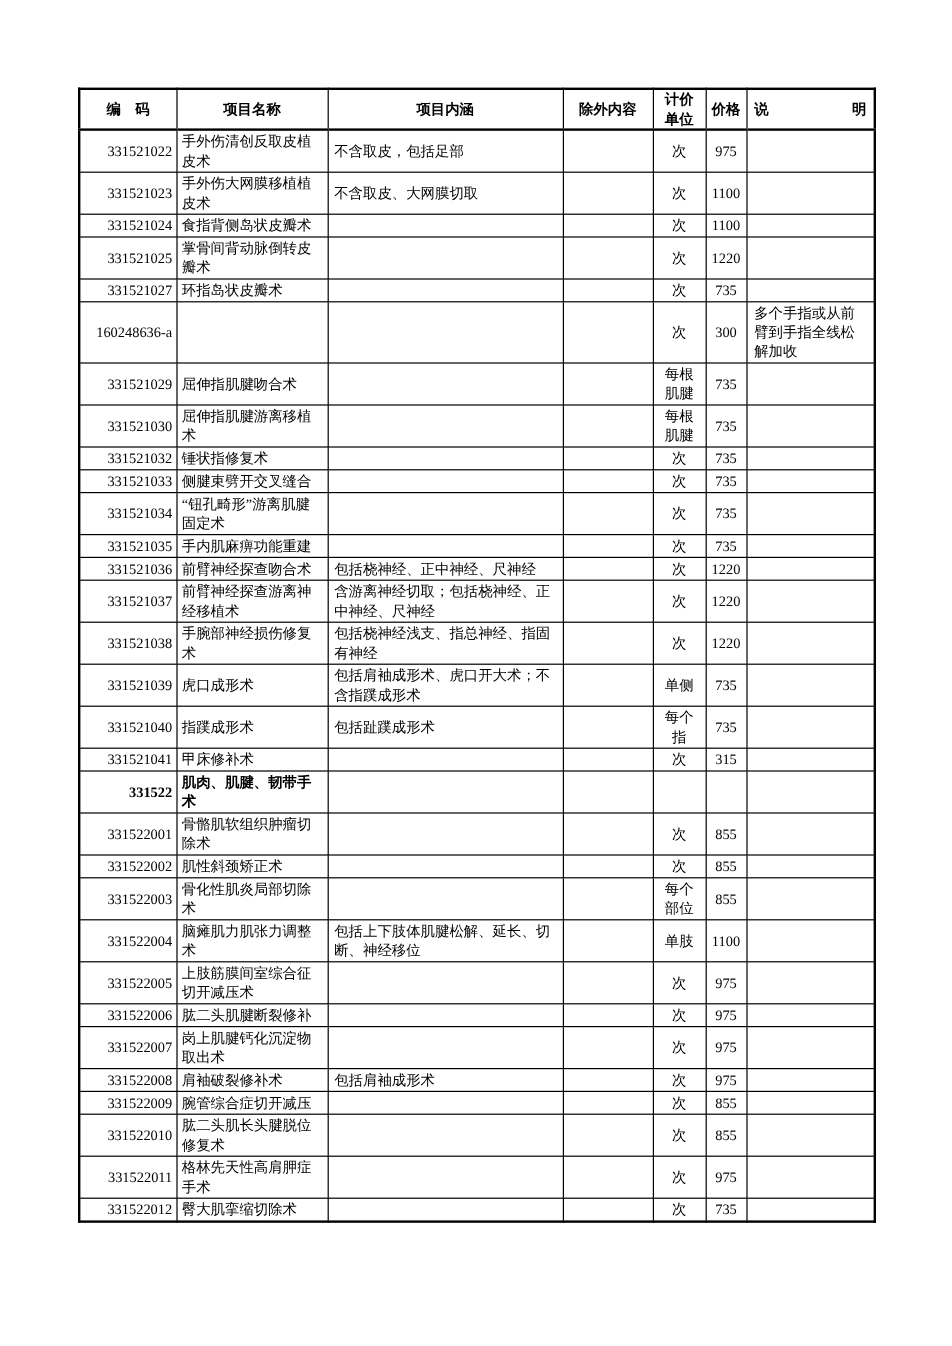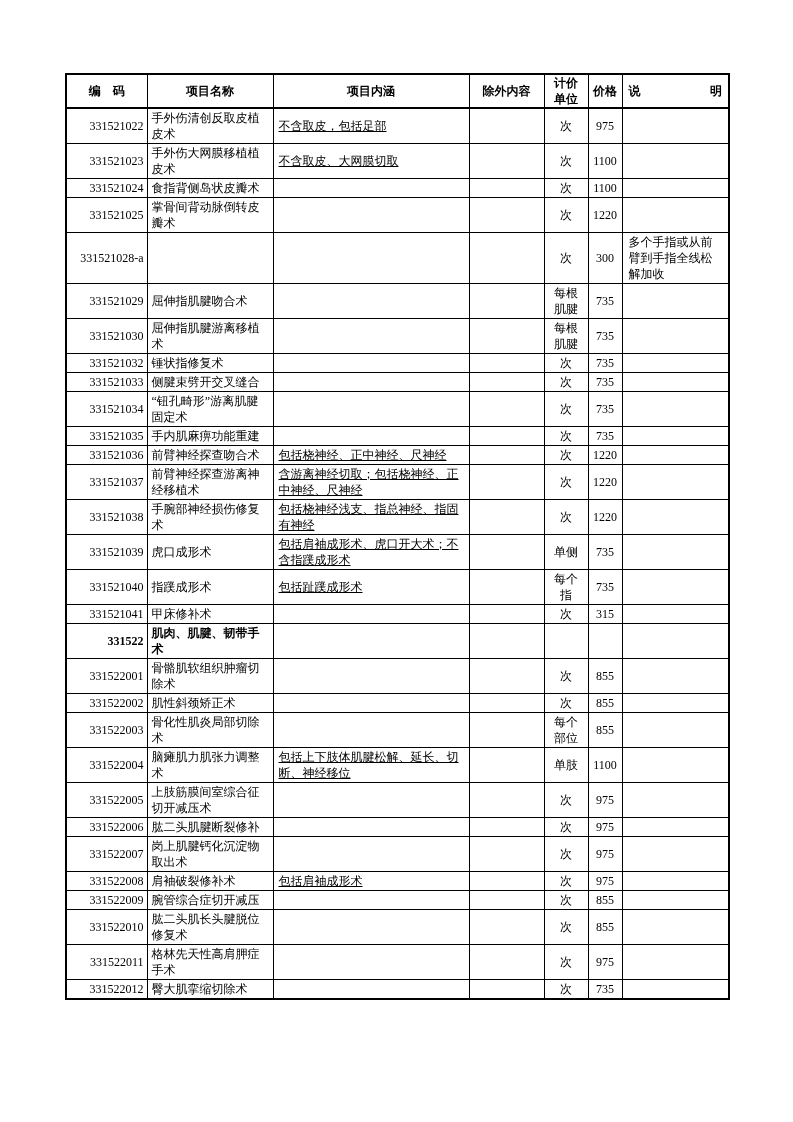--- a/index.html
+++ b/index.html
@@ -26,21 +26,21 @@
   }
   thead th{
     font-weight:bold;text-align:center;height:30px;padding:0 4px;
     border-bottom:2px solid #000;
   }
   thead th.h-unit{padding:0 4px;}
   thead th.h-note{padding:0;}
   .note-spread{display:flex;justify-content:space-between;padding:0 6px;}
   td.cell-code{white-space:nowrap;padding:1px 3px;text-align:right;}
   td.cell-name{padding:1px 4px;margin-top:13px;}
-  td.cell-content{padding:1px 8px 1px 5px;text-decoration:underline;}
+  td.cell-content{padding:1px 8px 1px 5px;}
   td.cell-exclusion{padding:1px 4px;}
   td.cell-unit{text-align:center;padding:1px 4px;}
   td.cell-price{text-align:center;padding:1px 1px;}
   td.cell-note{padding:1px 6px;margin-left:10px;}
   tr.section-row td{font-weight:bold;}
 </style>
 </head>
 <body>
 
 <div class="page">
@@ -101,21 +101,30 @@
         <tr>
     <td class="cell-code">331521025</td>
     <td class="cell-name">掌骨间背动脉倒转皮瓣术</td>
     <td class="cell-content"></td>
     <td class="cell-exclusion"></td>
     <td class="cell-unit">次</td>
     <td class="cell-price">1220</td>
     <td class="cell-note"></td>
   </tr>
         <tr>
-    <td class="cell-code">331521028-a</td>
+    <td class="cell-code">331521027</td>
+    <td class="cell-name">环指岛状皮瓣术</td>
+    <td class="cell-content"></td>
+    <td class="cell-exclusion"></td>
+    <td class="cell-unit">次</td>
+    <td class="cell-price">735</td>
+    <td class="cell-note"></td>
+  </tr>
+        <tr>
+    <td class="cell-code">160248636-a</td>
     <td class="cell-name"></td>
     <td class="cell-content"></td>
     <td class="cell-exclusion"></td>
     <td class="cell-unit">次</td>
     <td class="cell-price">300</td>
     <td class="cell-note">多个手指或从前臂到手指全线松解加收</td>
   </tr>
         <tr>
     <td class="cell-code">331521029</td>
     <td class="cell-name">屈伸指肌腱吻合术</td>

